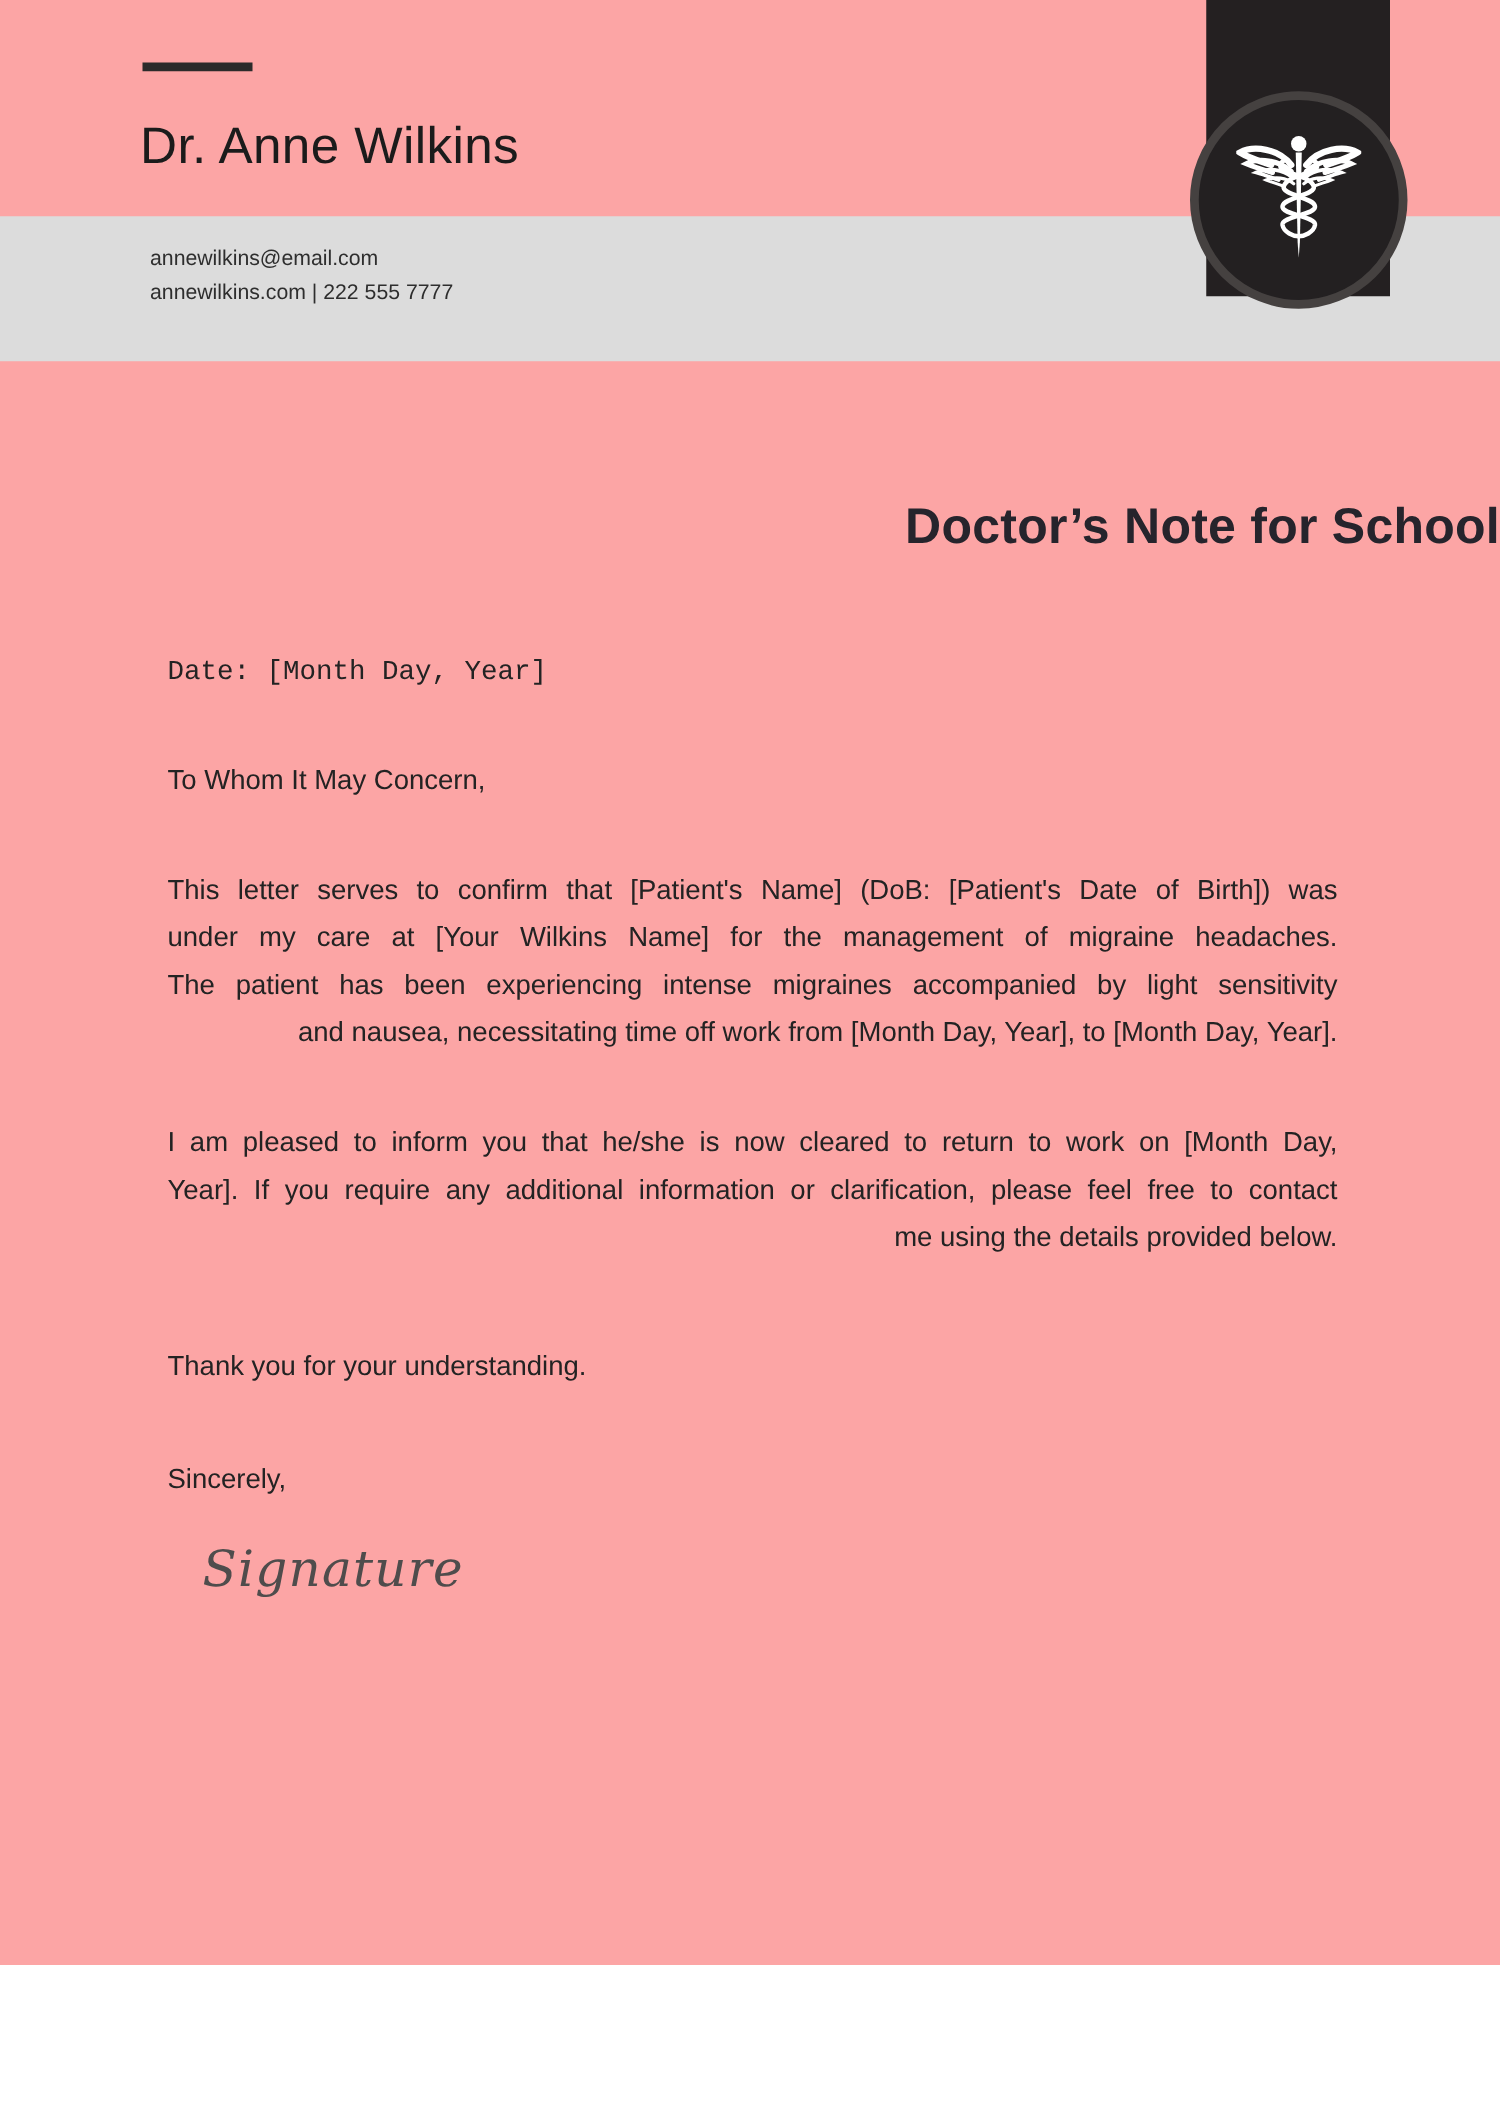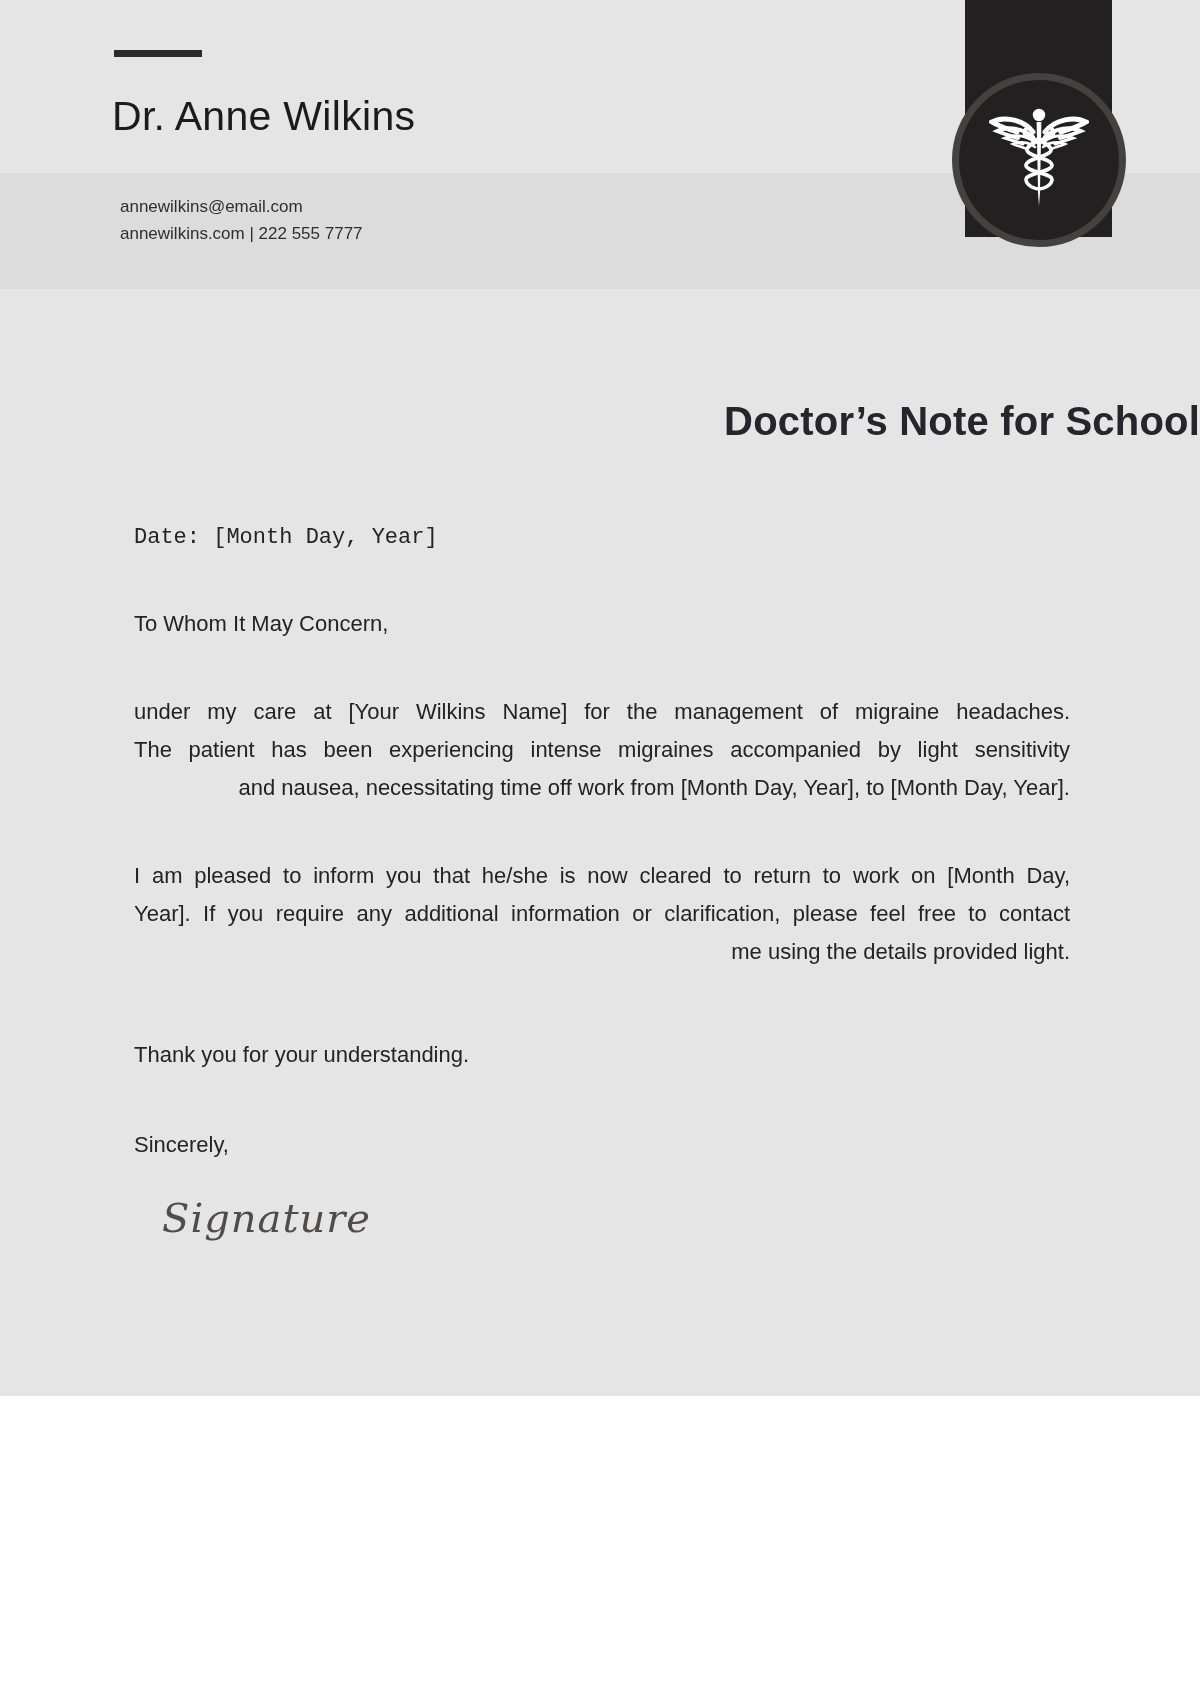--- a/index.html
+++ b/index.html
@@ -1,19 +1,19 @@
 <!DOCTYPE html>
 <html><head>
 <meta charset="utf-8">
 <style>
   html,body{margin:0;padding:0;background:#ffffff;}
   .page{
     position:relative;
-    width:1200px;height:1396px;
-    background:#e5e5e5;
+    width:1200px;height:1572px;
+    background:#fca5a5;
     font-family:"Liberation Sans", sans-serif;
     overflow:hidden;
   }
   
   .accent-bar{
     position:absolute;left:114px;top:50px;
     width:88px;height:7px;background:#2b2b2b;
   }
   .doctor-name{
     position:absolute;left:112px;top:96px;
@@ -108,29 +108,30 @@
 
   <div class="title">Doctor’s Note for School</div>
 
   <div class="body">
 
     <div class="blk-date">Date: [Month Day, Year]</div>
 
     <div class="blk-salutation">To Whom It May Concern,</div>
 
     <div class="blk-para1">
+      <div class="jline">This letter serves to confirm that [Patient's Name] (DoB: [Patient's Date of Birth]) was</div>
       <div class="jline">under my care at [Your Wilkins Name] for the management of migraine headaches.</div>
       <div class="jline">The patient has been experiencing intense migraines accompanied by light sensitivity</div>
       <div class="lline">and nausea, necessitating time off work from [Month Day, Year], to [Month Day, Year].</div>
     </div>
 
     <div class="blk-para2">
       <div class="jline">I am pleased to inform you that he/she is now cleared to return to work on [Month Day,</div>
       <div class="jline">Year]. If you require any additional information or clarification, please feel free to contact</div>
-      <div class="lline">me using the details provided light.</div>
+      <div class="lline">me using the details provided below.</div>
     </div>
 
     <div class="blk-thanks">Thank you for your understanding.</div>
 
     <div class="blk-sincerely">Sincerely,</div>
 
     <div class="signature">Signature</div>
 
   </div>
 

